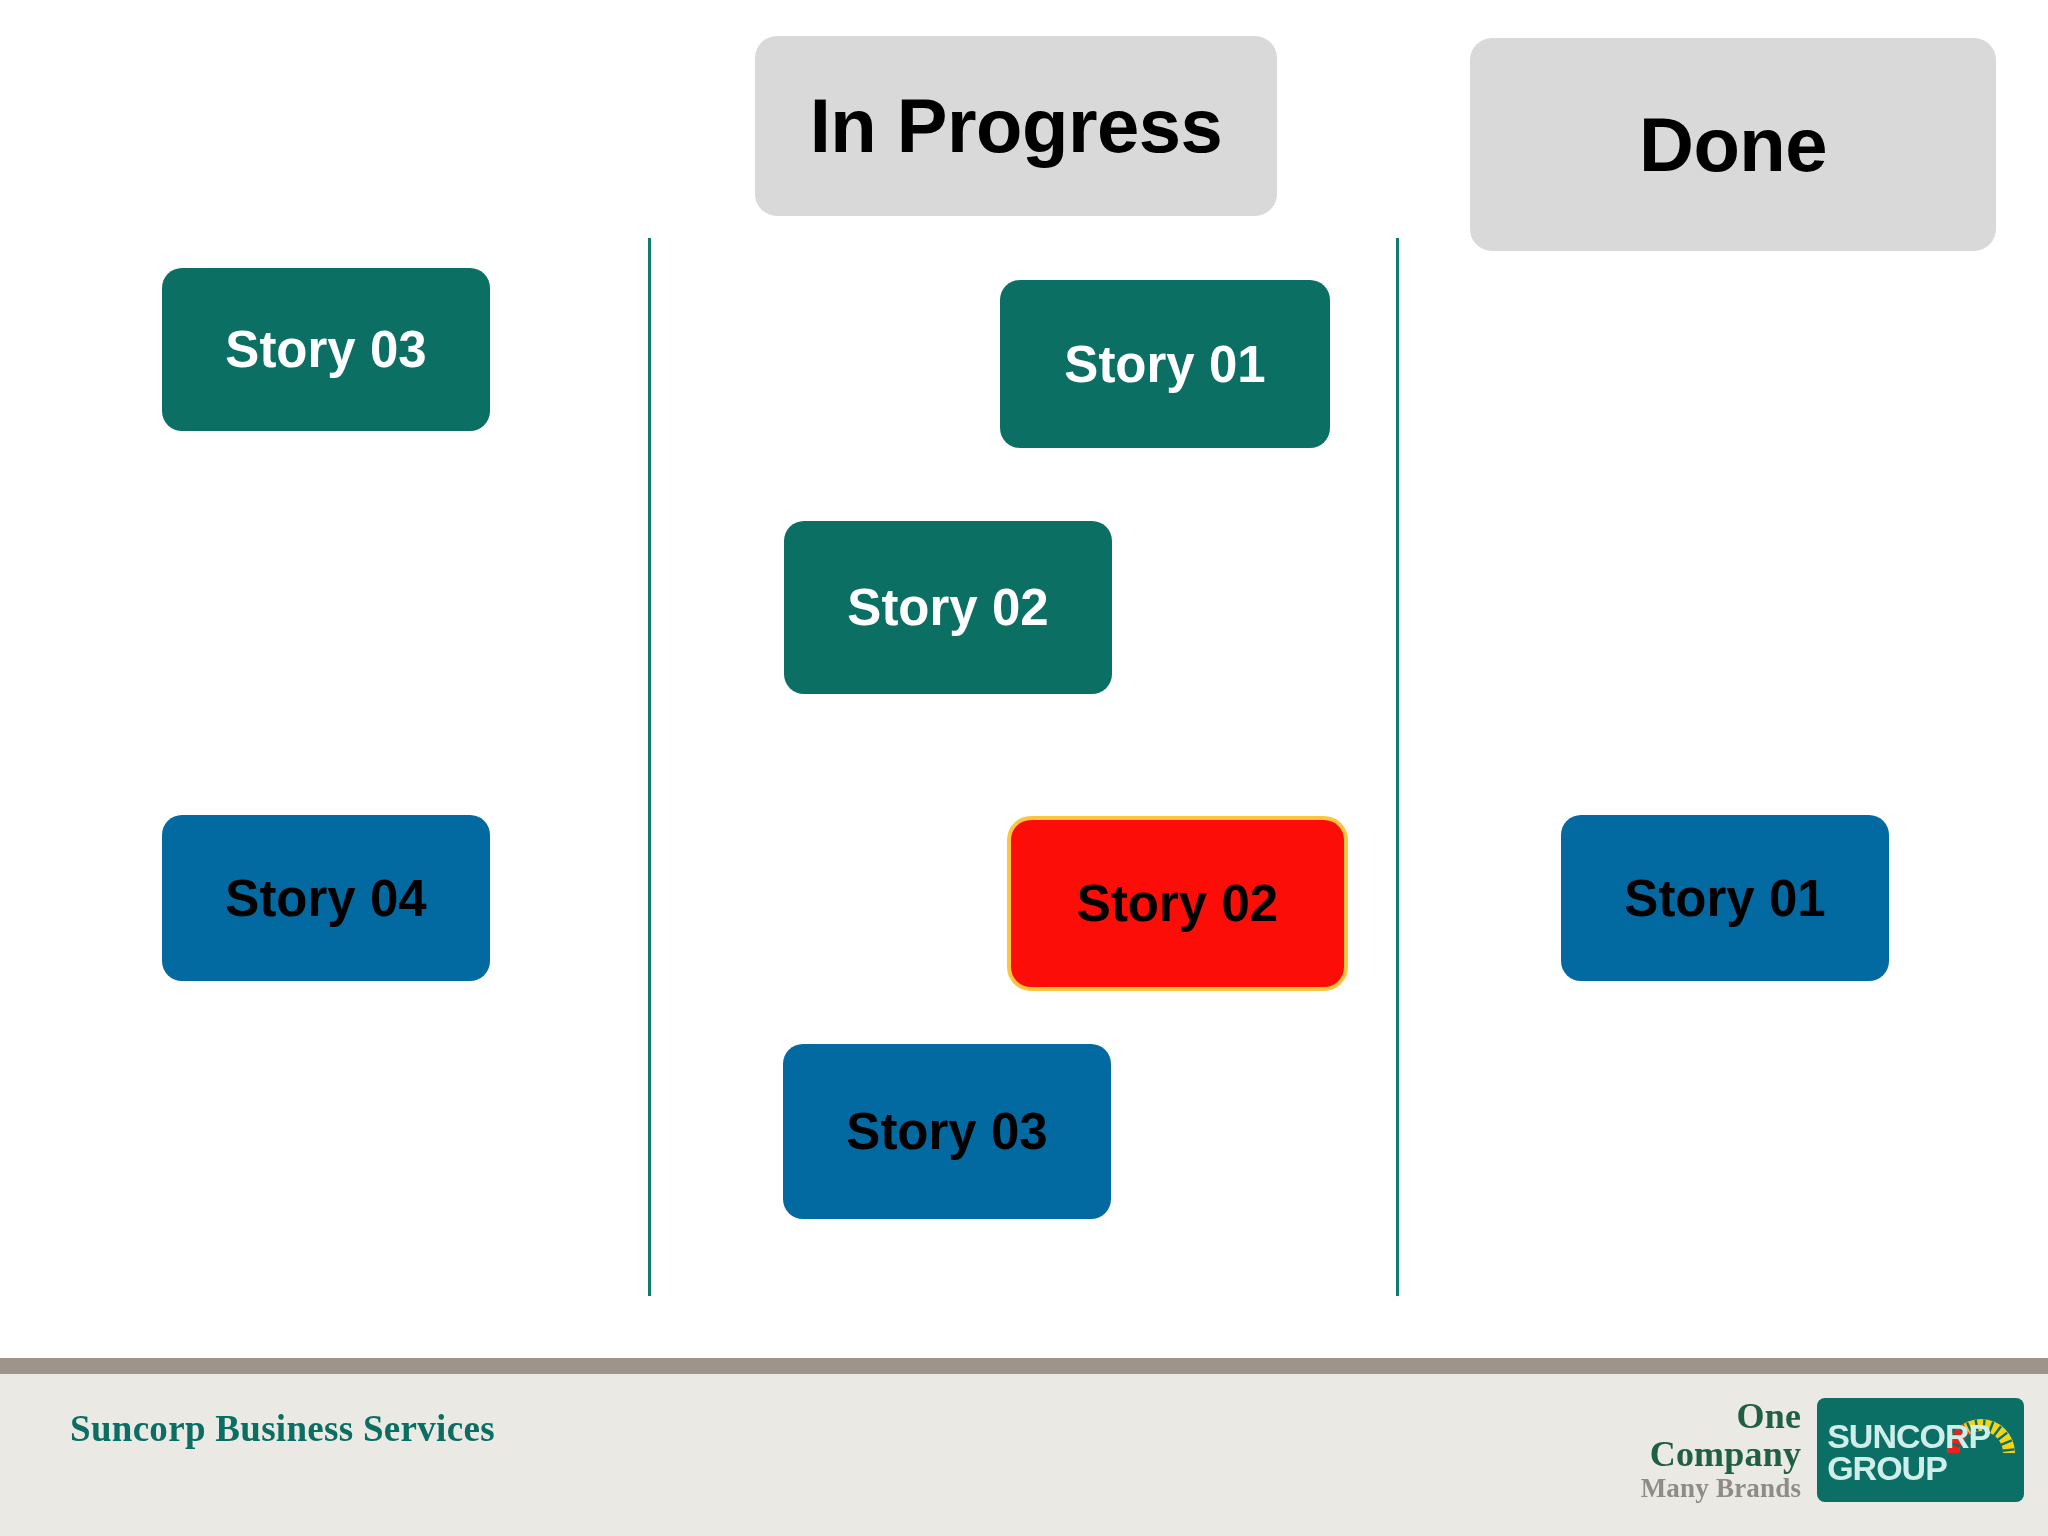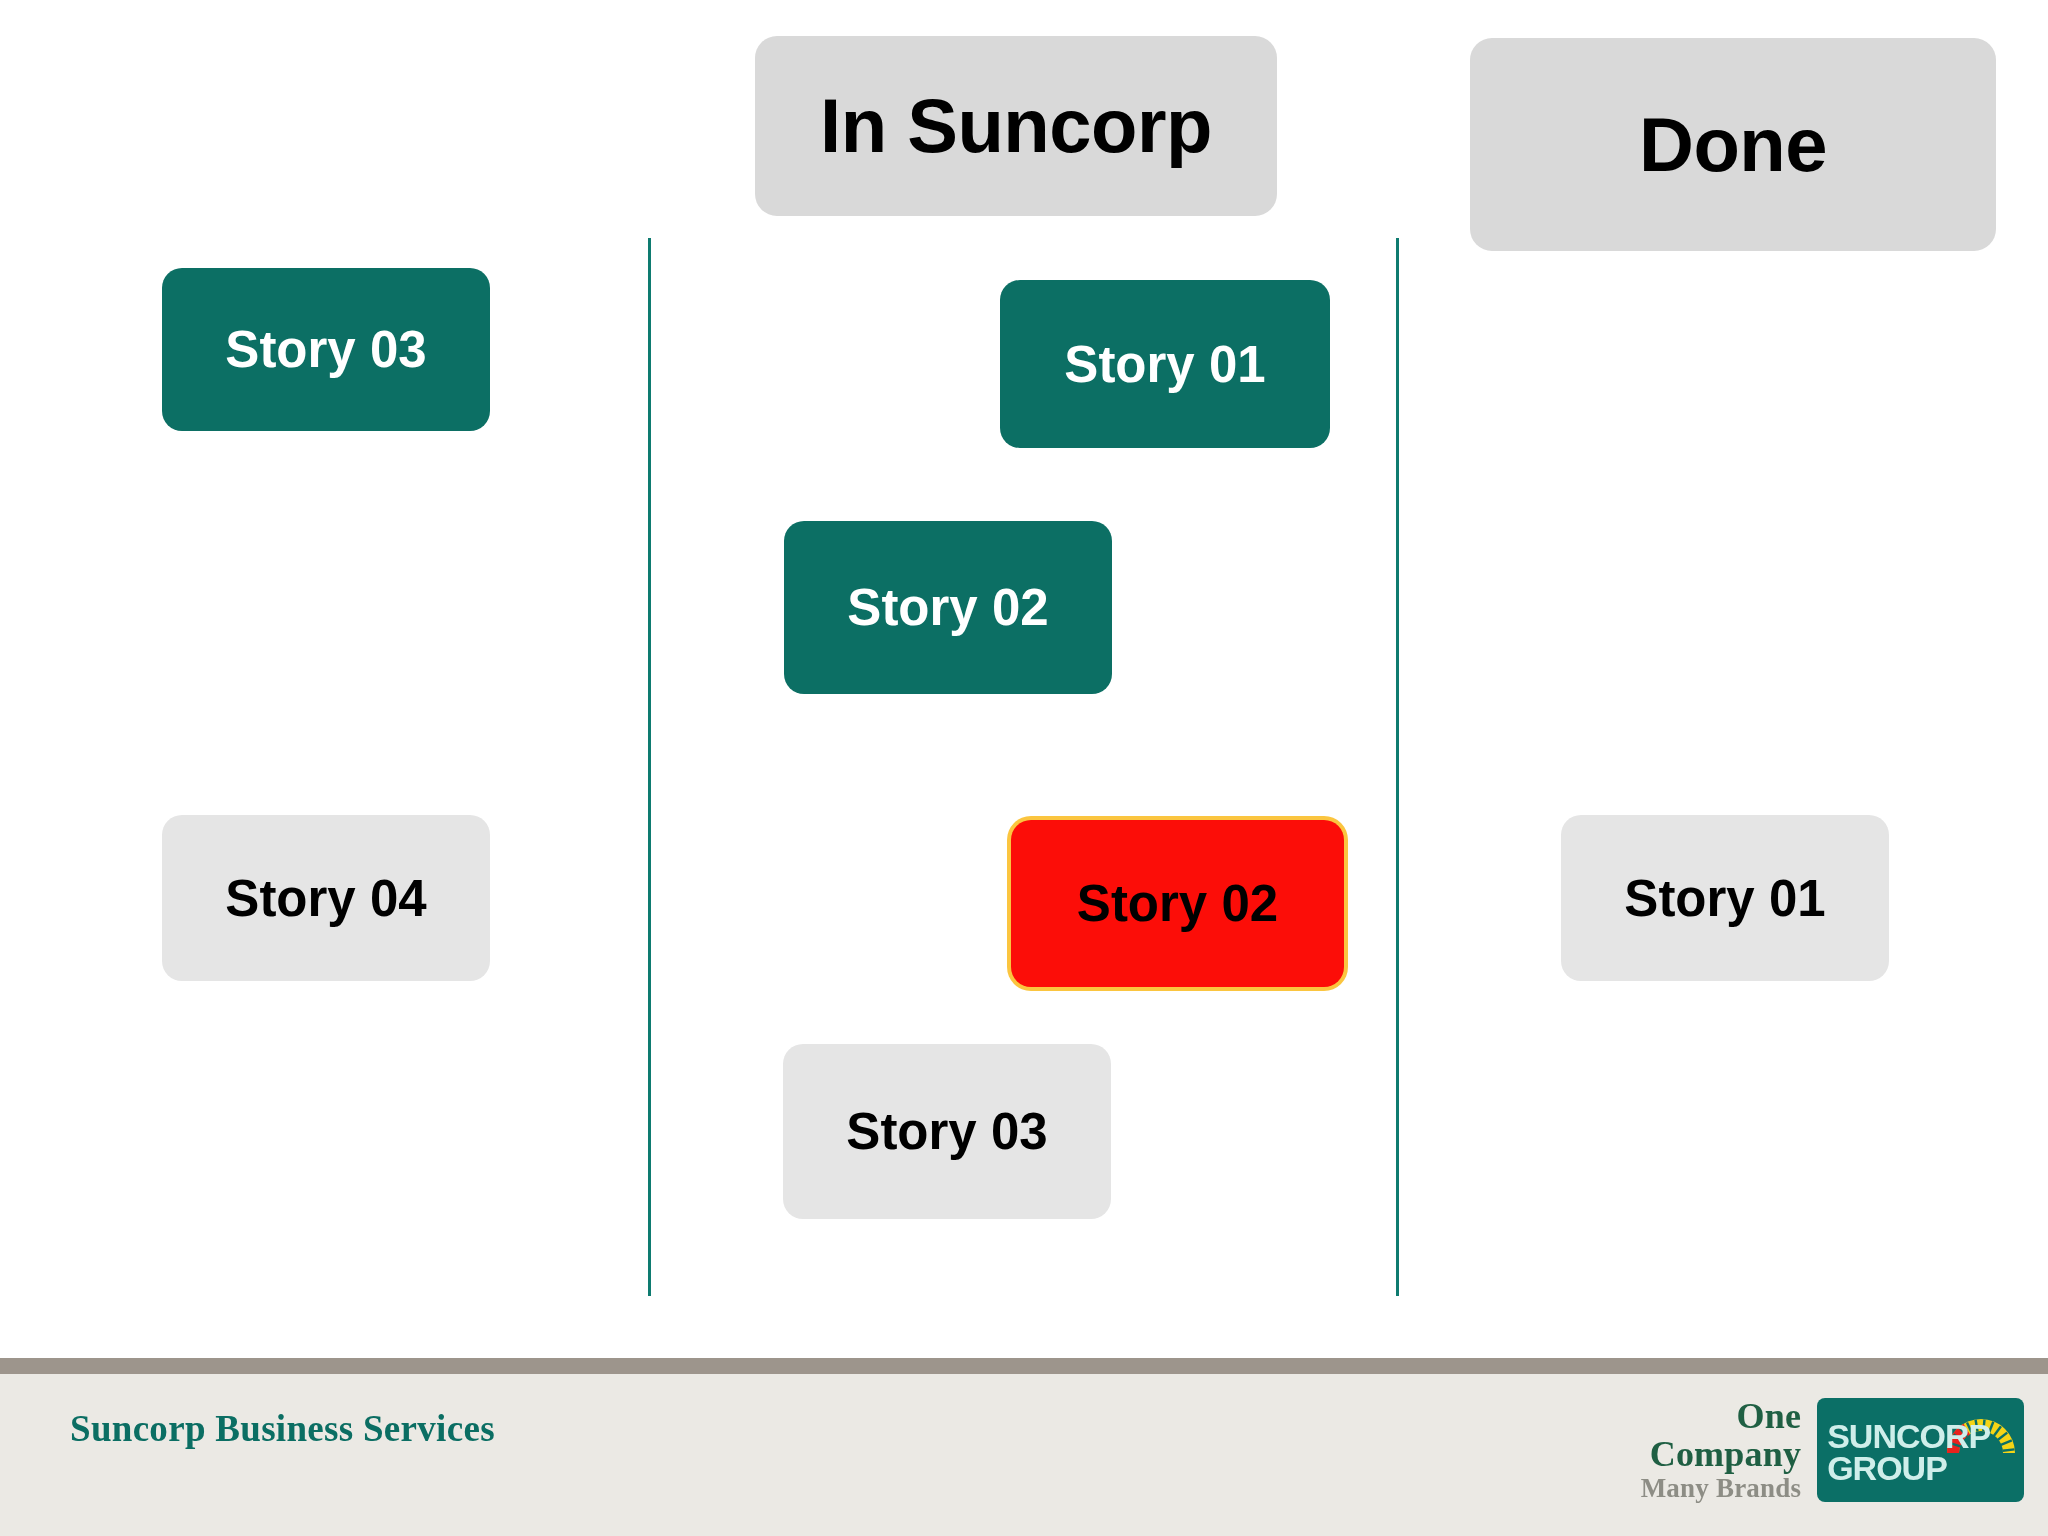--- a/index.html
+++ b/index.html
@@ -56,21 +56,21 @@
     border-radius: 20px;
     display: flex;
     align-items: center;
     justify-content: center;
     font-weight: bold;
     font-size: 51px;
     line-height: 1;
     white-space: nowrap;
   }
   .card.teal   { background: #0c6f64; color: #ffffff; }
-  .card.yellow { background: #e5e5e5; color: #000000; }
+  .card.yellow { background: #0369a1; color: #000000; }
   .card.red    { background: #fc0d08; color: #000000; box-shadow: 0 0 0 4px #fbc53f; }
 
   
   #card-todo-story03 { left: 162px;  top: 268px;  width: 328px; height: 163px; }
   #card-todo-story04 { left: 162px;  top: 815px;  width: 328px; height: 166px; }
   
   #card-ip-story01   { left: 1000px; top: 280px;  width: 330px; height: 168px; }
   #card-ip-story02t  { left: 784px;  top: 521px;  width: 328px; height: 173px; }
   #card-ip-story02r  { left: 1011px; top: 820px;  width: 333px; height: 167px; }
   #card-ip-story03   { left: 783px;  top: 1044px; width: 328px; height: 175px; }
@@ -164,21 +164,21 @@
     height: 66px;
   }
 </style>
 </head>
 <body>
 
 <div id="board">
 
 
   <div class="col-header" id="header-inprogress">
-    <span>In Suncorp</span>
+    <span>In Progress</span>
   </div>
 
   <div class="col-header" id="header-done">
     <span>Done</span>
   </div>
 
   <div class="divider" id="divider-1"></div>
   <div class="divider" id="divider-2"></div>
 
   <div class="card teal" id="card-todo-story03">

